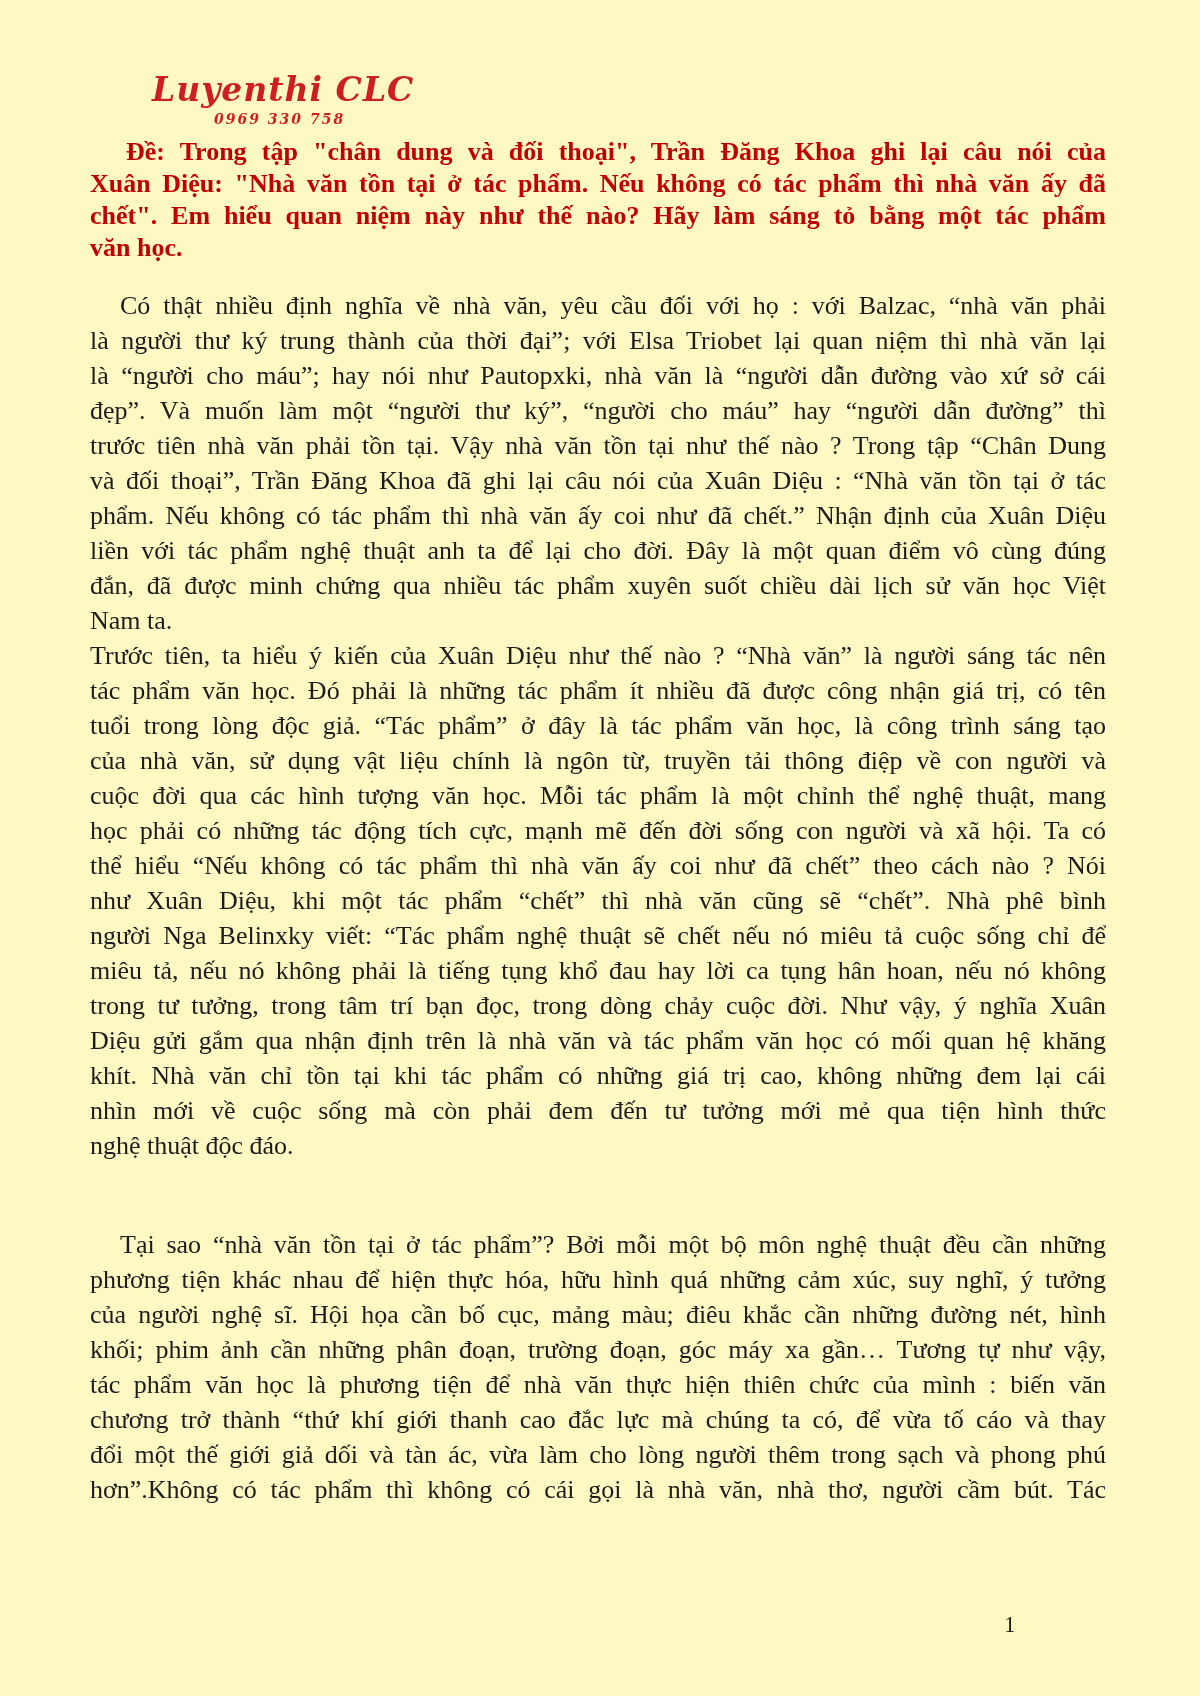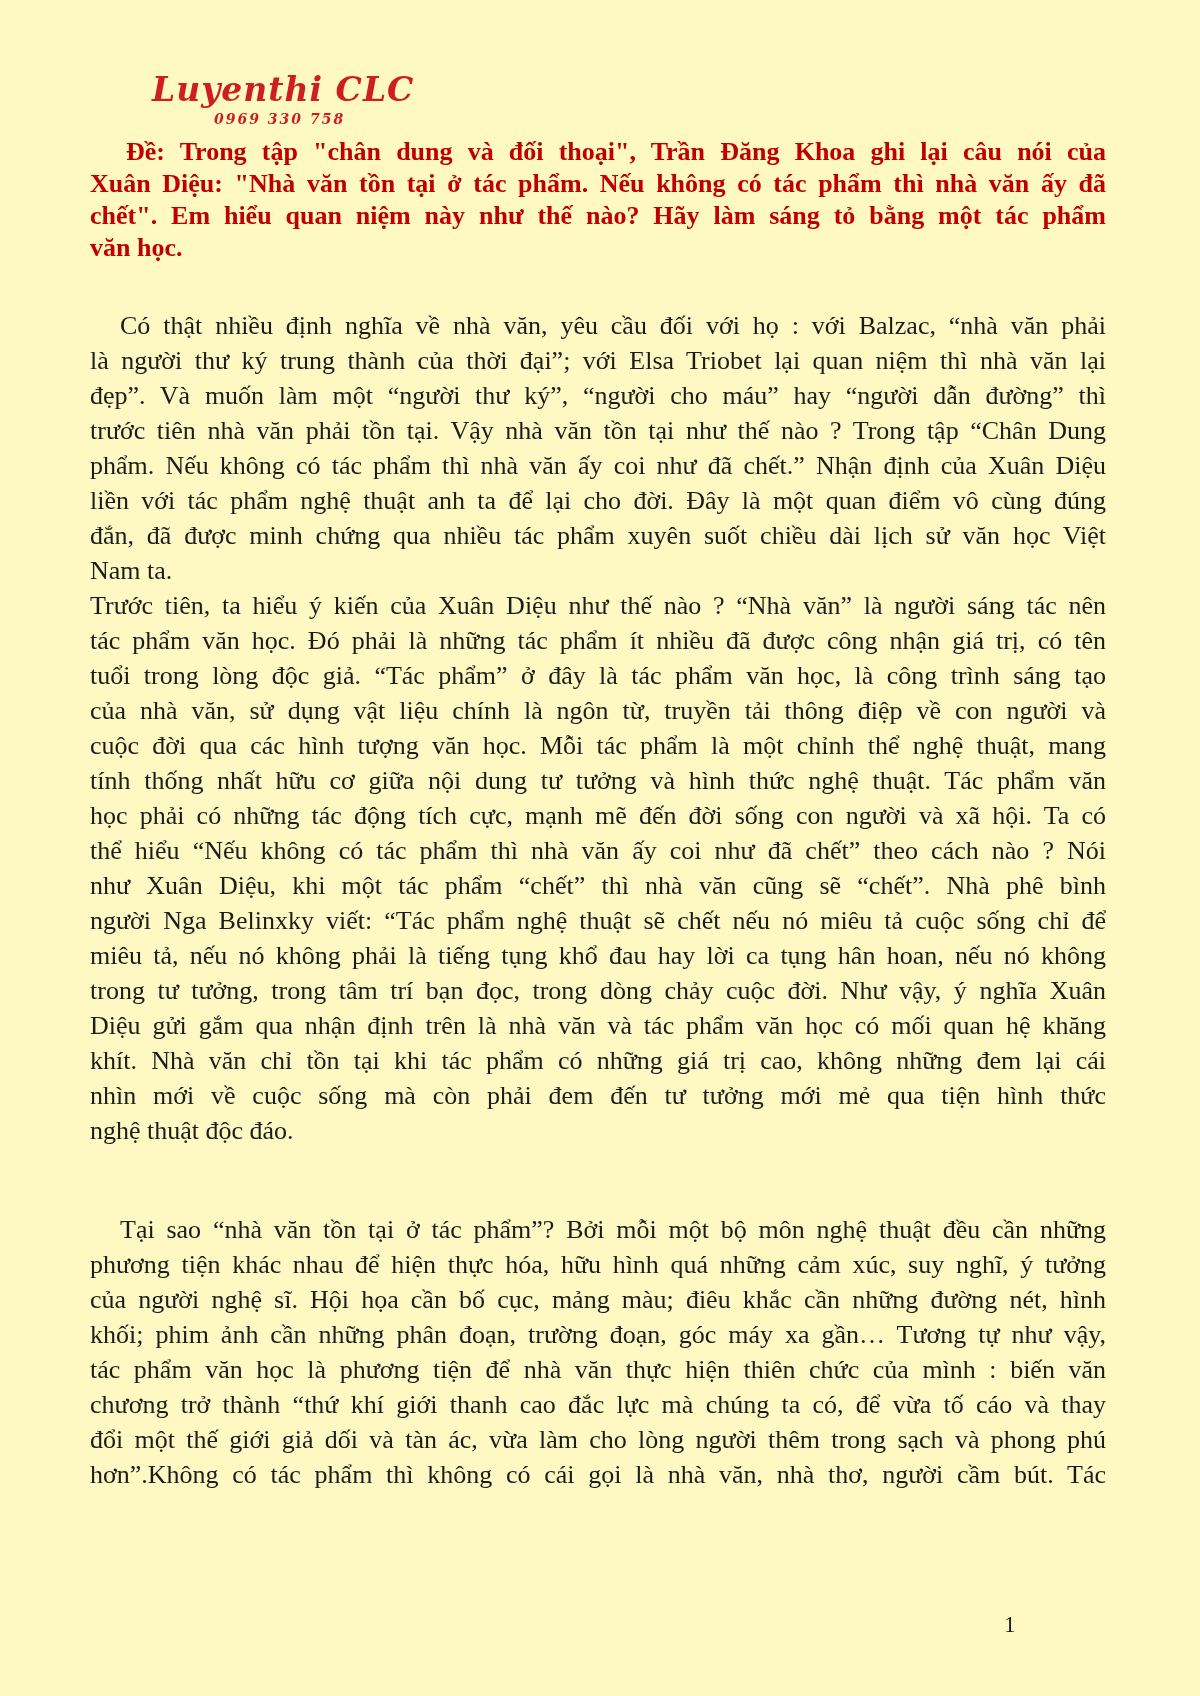--- a/index.html
+++ b/index.html
@@ -51,21 +51,21 @@
   }
   .h-line.ind { text-indent: 36px; }
   .t-line {
     font-size: 26px;
     line-height: 35px;
     height: 35px;
     overflow: hidden;
   }
   .t-line.ind { text-indent: 30px; }
   .j { text-align: justify; text-align-last: justify; }
-  .paragraph-1 { margin-top: 44px; }
+  .paragraph-1 { margin-top: 24px; }
   .paragraph-2 { margin-top: 64px; }
   .page-number {
     position: absolute;
     left: 1004px;
     top: 1612px;
     font-size: 23px;
     line-height: 26px;
     color: #1c1c1c;
   }
 </style>
@@ -81,32 +81,33 @@
     <div>
         <div class="h-line j ind">Đề: Trong tập "chân dung và đối thoại", Trần Đăng Khoa ghi lại câu nói của</div>
         <div class="h-line j">Xuân Diệu: "Nhà văn tồn tại ở tác phẩm. Nếu không có tác phẩm thì nhà văn ấy đã</div>
         <div class="h-line j">chết". Em hiểu quan niệm này như thế nào? Hãy làm sáng tỏ bằng một tác phẩm</div>
         <div class="h-line">văn học.</div>
       </div>
     <div>
         <div class="paragraph-1">
           <div class="t-line j ind">Có thật nhiều định nghĩa về nhà văn, yêu cầu đối với họ : với Balzac, “nhà văn phải</div>
           <div class="t-line j">là người thư ký trung thành của thời đại”; với Elsa Triobet lại quan niệm thì nhà văn lại</div>
+          <div class="t-line j">là “người cho máu”; hay nói như Pautopxki, nhà văn là “người dẫn đường vào xứ sở cái</div>
           <div class="t-line j">đẹp”. Và muốn làm một “người thư ký”, “người cho máu” hay “người dẫn đường” thì</div>
           <div class="t-line j">trước tiên nhà văn phải tồn tại. Vậy nhà văn tồn tại như thế nào ? Trong tập “Chân Dung</div>
+          <div class="t-line j">và đối thoại”, Trần Đăng Khoa đã ghi lại câu nói của Xuân Diệu : “Nhà văn tồn tại ở tác</div>
           <div class="t-line j">phẩm. Nếu không có tác phẩm thì nhà văn ấy coi như đã chết.” Nhận định của Xuân Diệu</div>
           <div class="t-line j">liền với tác phẩm nghệ thuật anh ta để lại cho đời. Đây là một quan điểm vô cùng đúng</div>
           <div class="t-line j">đắn, đã được minh chứng qua nhiều tác phẩm xuyên suốt chiều dài lịch sử văn học Việt</div>
           <div class="t-line">Nam ta.</div>
           <div class="t-line j">Trước tiên, ta hiểu ý kiến của Xuân Diệu như thế nào ? “Nhà văn” là người sáng tác nên</div>
           <div class="t-line j">tác phẩm văn học. Đó phải là những tác phẩm ít nhiều đã được công nhận giá trị, có tên</div>
           <div class="t-line j">tuổi trong lòng độc giả.  “Tác phẩm” ở đây là tác phẩm văn học, là công trình sáng tạo</div>
           <div class="t-line j">của nhà văn, sử dụng vật liệu chính là ngôn từ, truyền tải thông điệp về con người và</div>
           <div class="t-line j">cuộc đời qua các hình tượng văn học. Mỗi tác phẩm là một chỉnh thể nghệ thuật, mang</div>
-          <div class="t-line j">tính thống nhất hữu cơ giữa nội dung tư tưởng và hình thức nghệ thuật. Tác phẩm văn</div>
           <div class="t-line j">học phải có những tác động tích cực, mạnh mẽ đến đời sống con người và xã hội. Ta có</div>
           <div class="t-line j">thể hiểu “Nếu không có tác phẩm thì nhà văn ấy coi như đã chết” theo cách nào ? Nói</div>
           <div class="t-line j">như Xuân Diệu, khi một tác phẩm “chết” thì nhà văn cũng sẽ “chết”. Nhà phê bình</div>
           <div class="t-line j">người Nga Belinxky viết: “Tác phẩm nghệ thuật sẽ chết nếu nó miêu tả cuộc sống chỉ để</div>
           <div class="t-line j">miêu tả, nếu nó không phải là tiếng tụng khổ đau hay lời ca tụng hân hoan, nếu nó không</div>
           <div class="t-line j">trong tư tưởng, trong tâm trí bạn đọc, trong dòng chảy cuộc đời. Như vậy, ý nghĩa Xuân</div>
           <div class="t-line j">Diệu gửi gắm qua nhận định trên là nhà văn và tác phẩm văn học có mối quan hệ khăng</div>
           <div class="t-line j">khít. Nhà văn chỉ tồn tại khi tác phẩm có những giá trị cao, không những đem lại cái</div>
           <div class="t-line j">nhìn mới về cuộc sống mà còn phải đem đến tư tưởng mới mẻ qua tiện hình thức</div>
           <div class="t-line">nghệ thuật độc đáo.</div>

